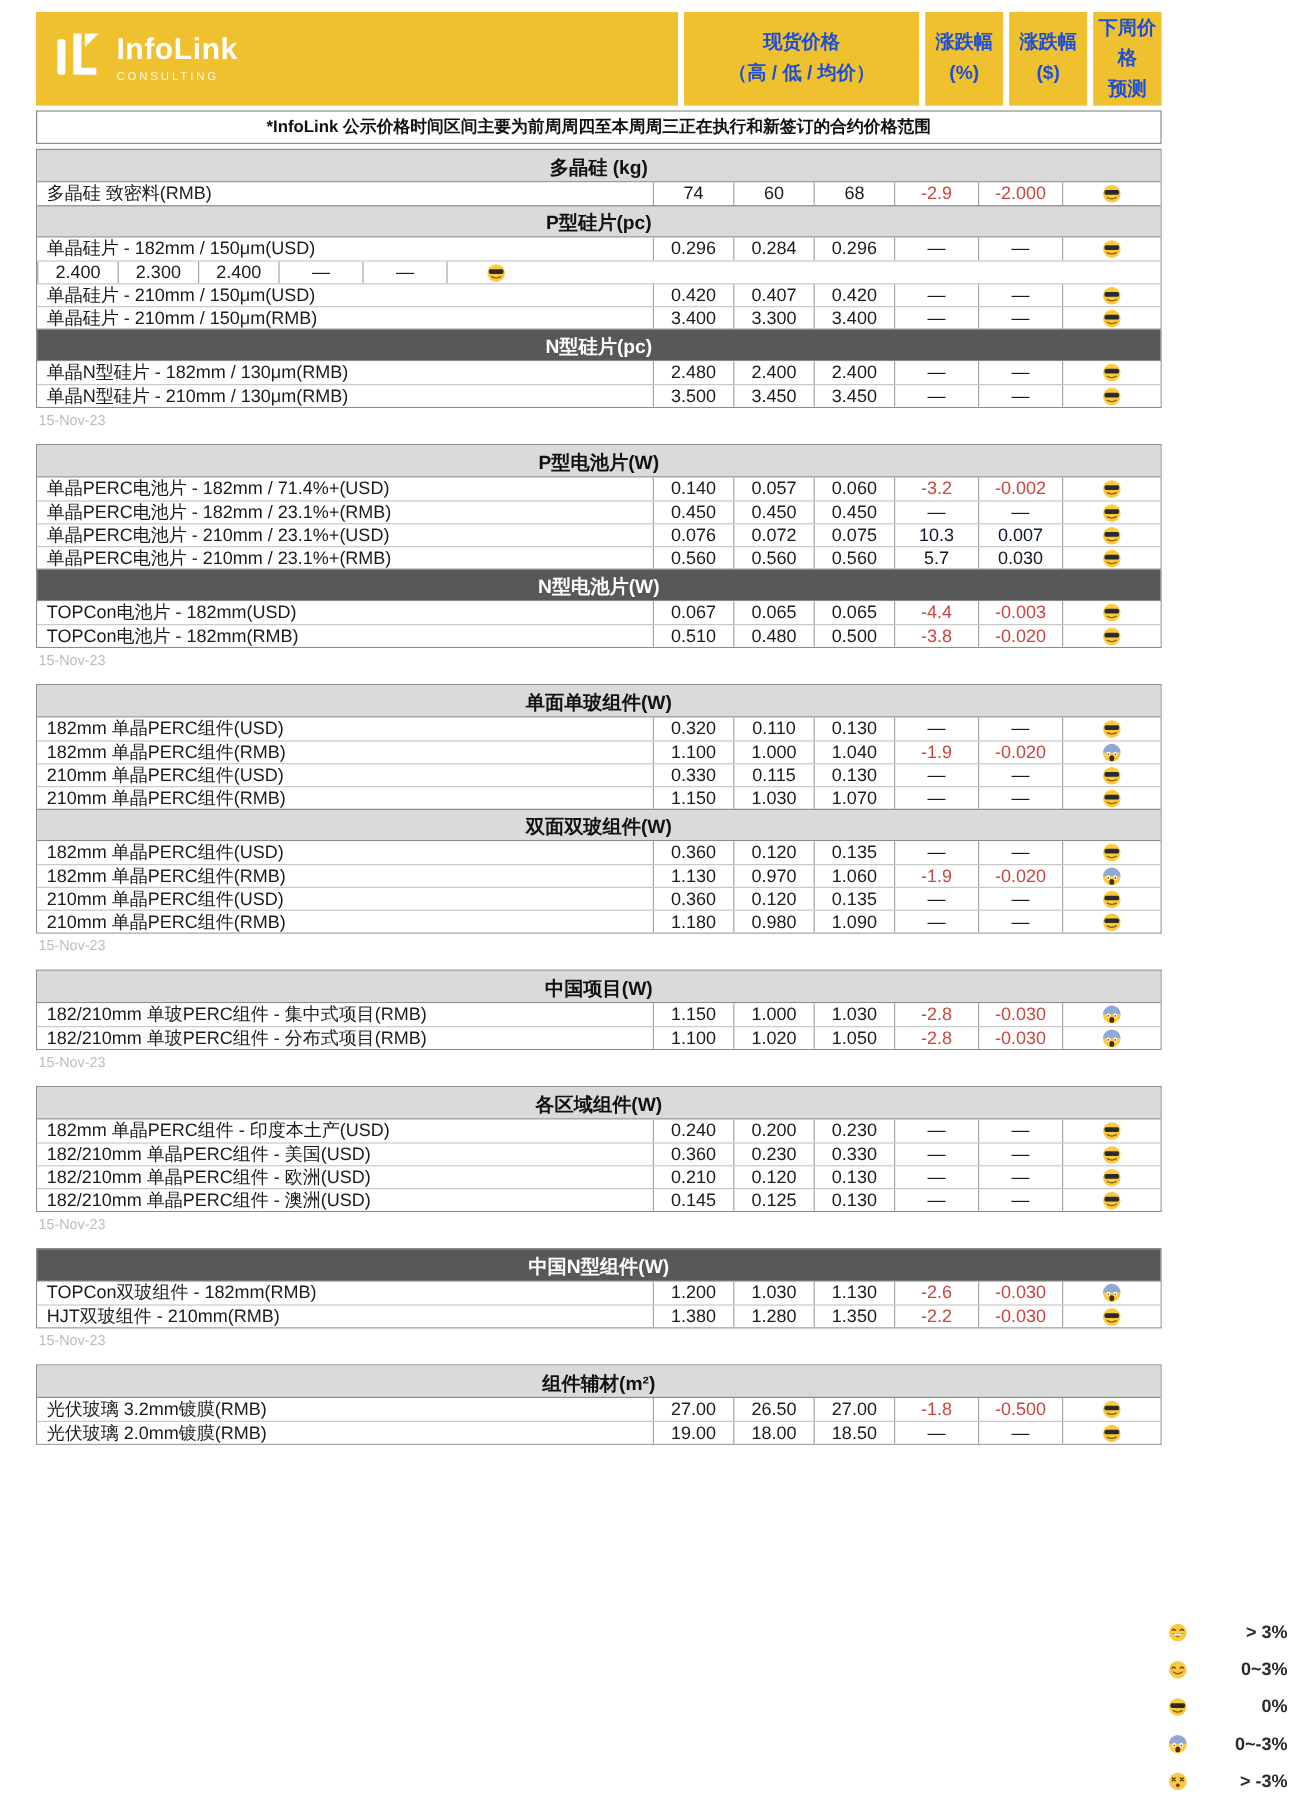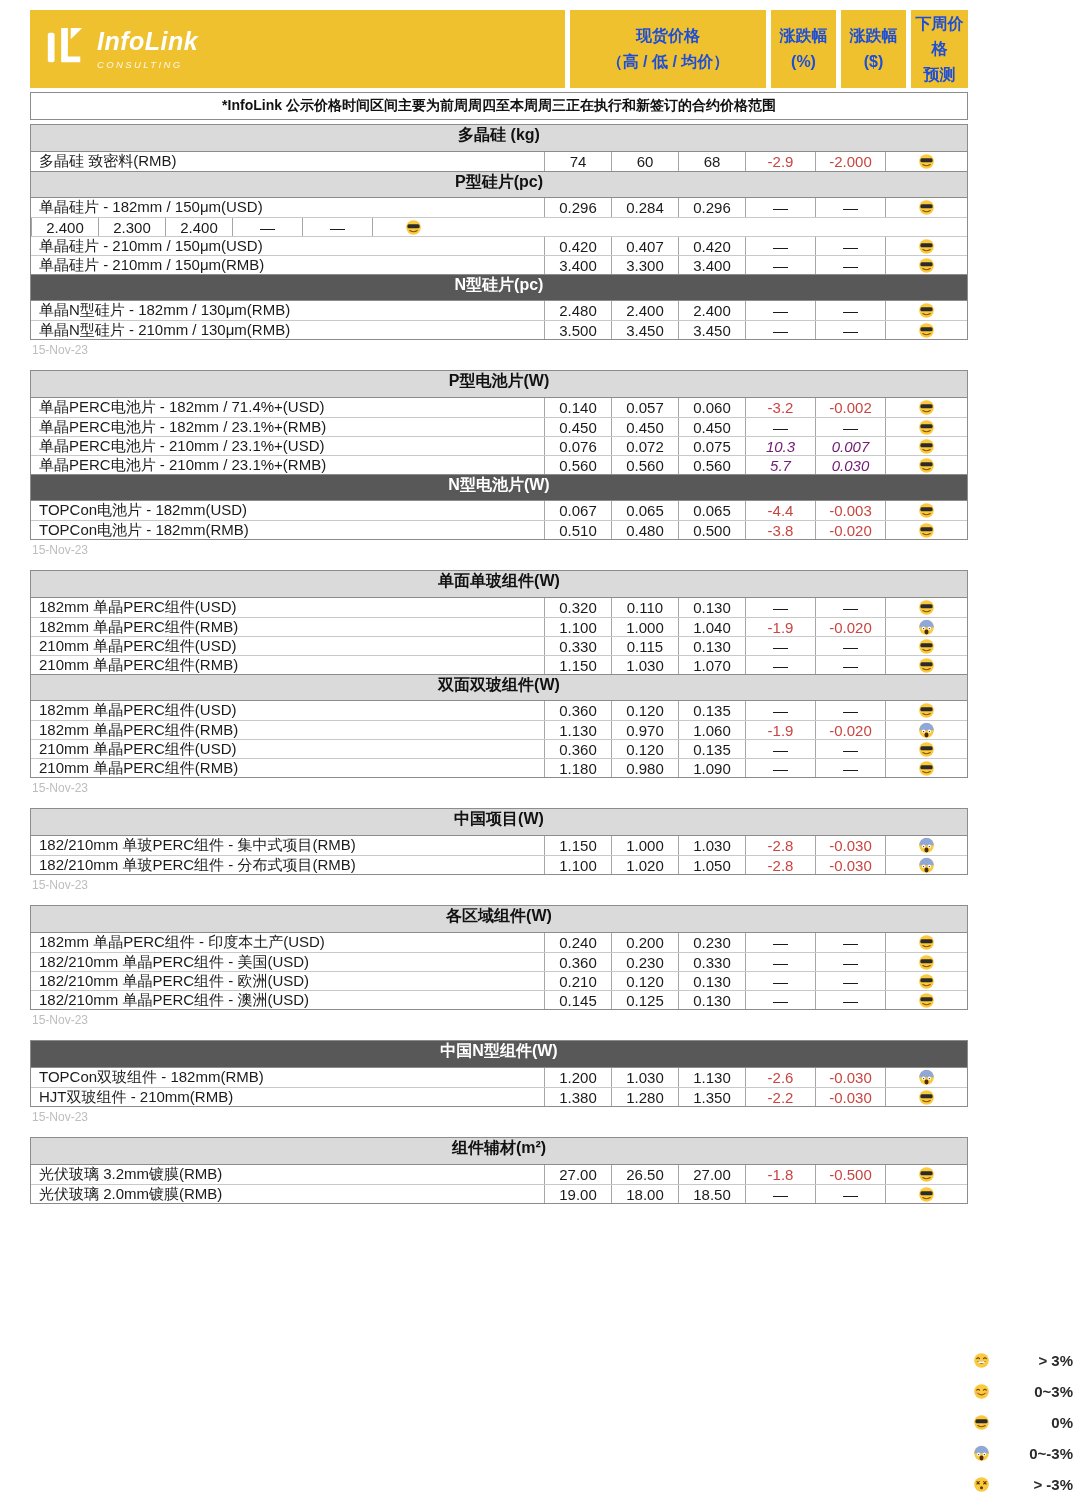--- a/index.html
+++ b/index.html
@@ -3,52 +3,52 @@
 <meta charset="utf-8">
 <style>
   * { box-sizing: border-box; margin: 0; padding: 0; }
   body { background: #fff; font-family: "Liberation Sans", "DejaVu Sans", sans-serif; }
   .page { position: relative; width: 1080px; height: 1511px; background: #fff; overflow: hidden; }
   .content { position: absolute; left: 30px; top: 10px; width: 938px; }
 
   
   .topbar { display: flex; height: 78px; gap: 5px; margin-bottom: 4px; }
   .hcell { background: #F0C12F; }
-  .h-label { flex: 1; position: relative; font-style: italic; }
+  .h-label { flex: 1; position: relative; }
   .h-col { display: flex; flex-direction: column; justify-content: center; align-items: center;
            font-weight: bold; font-size: 16px; color: #1d4ed8; line-height: 1.6; text-align: center; }
   .h-spot { width: 196px; } .h-pct { width: 65px; } .h-usd { width: 65px; } .h-fc { width: 57px; text-align: center; }
 
   .logo { position: absolute; left: 14px; top: 13px; display: flex; align-items: flex-start; }
   .logo-mark { margin-right: 11px; }
   .logo-brand { color: #fff; font-weight: bold; font-size: 25px; letter-spacing: .5px; line-height: 1; margin-top: 6px; }
   .logo-sub { color: rgba(255,255,255,.88); font-size: 9.5px; letter-spacing: 2.4px; margin-top: 5px; }
 
   
   .note { height: 28px; border: 1px solid #8C8C8C; display: flex; align-items: center; justify-content: center;
           font-weight: bold; font-size: 14px; color: #111; margin-bottom: 4px; background: #fff; }
 
   
   .group { margin-bottom: 12px; }
   .group-table { border: 1px solid #8C8C8C; background: #fff; }
-  .section-header { height: 27px; display: flex; align-items: flex-start; justify-content: center;
+  .section-header { height: 27px; display: flex; align-items: flex-end; justify-content: center;
                     font-weight: bold; font-size: 16px; border-bottom: 1px solid #8C8C8C; }
   .section-header:not(:first-child) { border-top: 1px solid #8C8C8C; }
   .section-header.light { background: #DADADA; color: #111; }
   .section-header.dark  { background: #585858; color: #fff; }
   .row { display: flex; height: 19px; align-items: stretch; background: #fff; }
   .row + .row { border-top: 1px solid #C9C9C9; }
   .cell { display: flex; align-items: center; justify-content: center; font-size: 15px; color: #1b1b1b;
           border-left: 1px solid #A6A6A6; }
   .c-label { flex: 1; justify-content: flex-start; padding-left: 8px; border-left: none; }
   .c-high, .c-low, .c-avg { width: 67px; }
   .c-pct, .c-usd { width: 70px; }
   .c-emoji { width: 82px; }
   .neg { color: #C94540; }
-  .pos { color: #701a75; font-style: italic; }
+  .pos { color: #0f172a; }
   .date { height: 16px; line-height: 16px; font-size: 12px; color: #BDBDBD; padding-left: 2px; margin-top: 2px; }
 
   
   .legend { position: absolute; left: 973px; top: 1345px; width: 100px; }
   .legend-row { height: 31px; display: flex; align-items: center; }
   .legend-icon { width: 24px; display: flex; align-items: center; }
   .legend-label { flex: 1; text-align: right; font-size: 15px; font-weight: bold; color: #2a2a2a; }
 </style>
 </head>
 <body>

